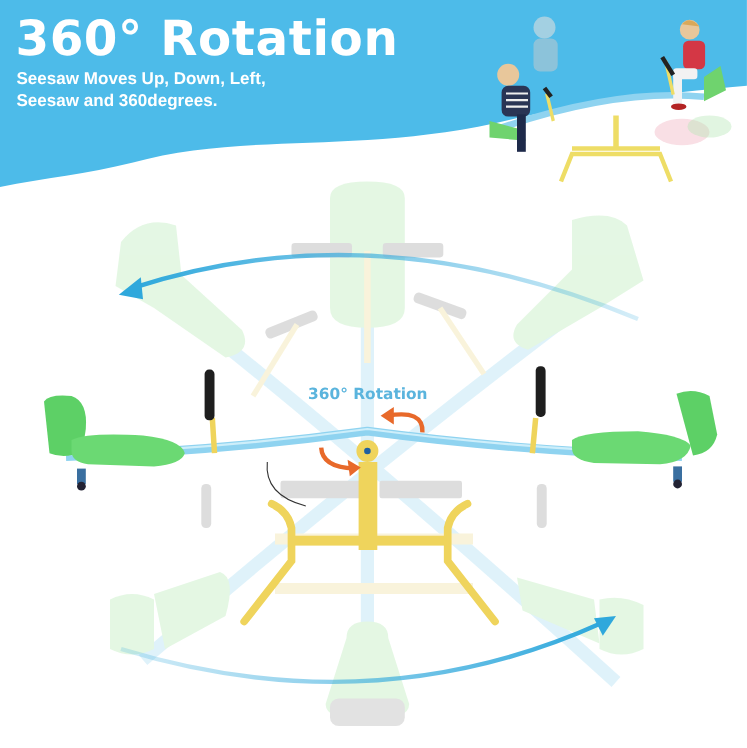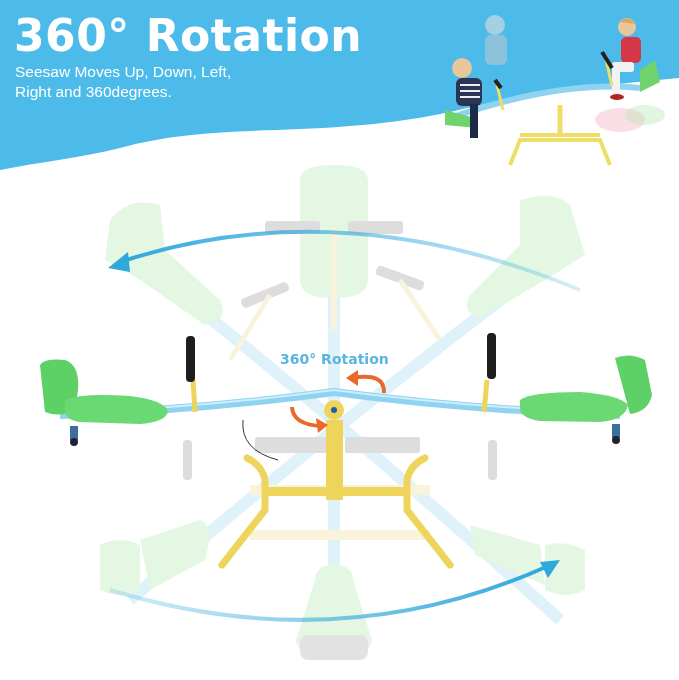--- a/index.html
+++ b/index.html
@@ -1,33 +1,33 @@
 <!DOCTYPE html>
 <html><head>
 <meta charset="utf-8">
 <style>
   html,body{margin:0;padding:0;background:#fff;}
   body{width:679px;height:680px;position:relative;overflow:hidden;font-family:"Liberation Sans",sans-serif;}
   .banner{position:absolute;left:0;top:0;width:679px;height:680px;}
   .title{position:absolute;left:14px;top:10px;font-size:44px;font-weight:bold;color:#fff;letter-spacing:0.5px;font-family:"DejaVu Sans",sans-serif;}
-  .subtitle{position:absolute;left:15px;top:62px;font-size:15.5px;line-height:20px;color:#fff;width:280px;}
+  .subtitle{position:absolute;left:15px;top:62px;font-size:15.5px;line-height:20px;color:#fff;width:280px;font-weight:bold;}
   .center-label{position:absolute;left:280px;top:351px;font-size:14px;font-weight:bold;color:#5ab4dd;font-family:"DejaVu Sans",sans-serif;}
   svg{position:absolute;left:0;top:0;}
 </style>
 </head>
 <body>
 
 <svg class="banner" width="679" height="680" viewBox="0 0 679 680">
   <path d="M0,0 L679,0 L679,78 C590,86 520,95 450,112 C320,140 220,120 120,148 C80,158 40,162 0,170 Z" fill="#4dbbe9"></path>
 </svg>
 
 <div class="title">360° Rotation</div>
 <div class="subtitle">
   <div>Seesaw Moves Up, Down, Left,</div>
-  <div>Right and 360degrees.</div>
+  <div>Seesaw and 360degrees.</div>
 </div>
 
 <svg width="679" height="680" viewBox="0 0 679 680">
   <g opacity="1">
 
     <path d="M510,165 L520,140 L600,140 L610,165" stroke="#eedd66" stroke-width="4" fill="none"></path>
     <line x1="520" y1="135" x2="600" y2="135" stroke="#eedd66" stroke-width="4"></line>
     <line x1="560" y1="105" x2="560" y2="135" stroke="#eedd66" stroke-width="5"></line>
 
     <path d="M450,118 Q560,80 640,88" stroke="#8fd3f0" stroke-width="6" fill="none"></path>

